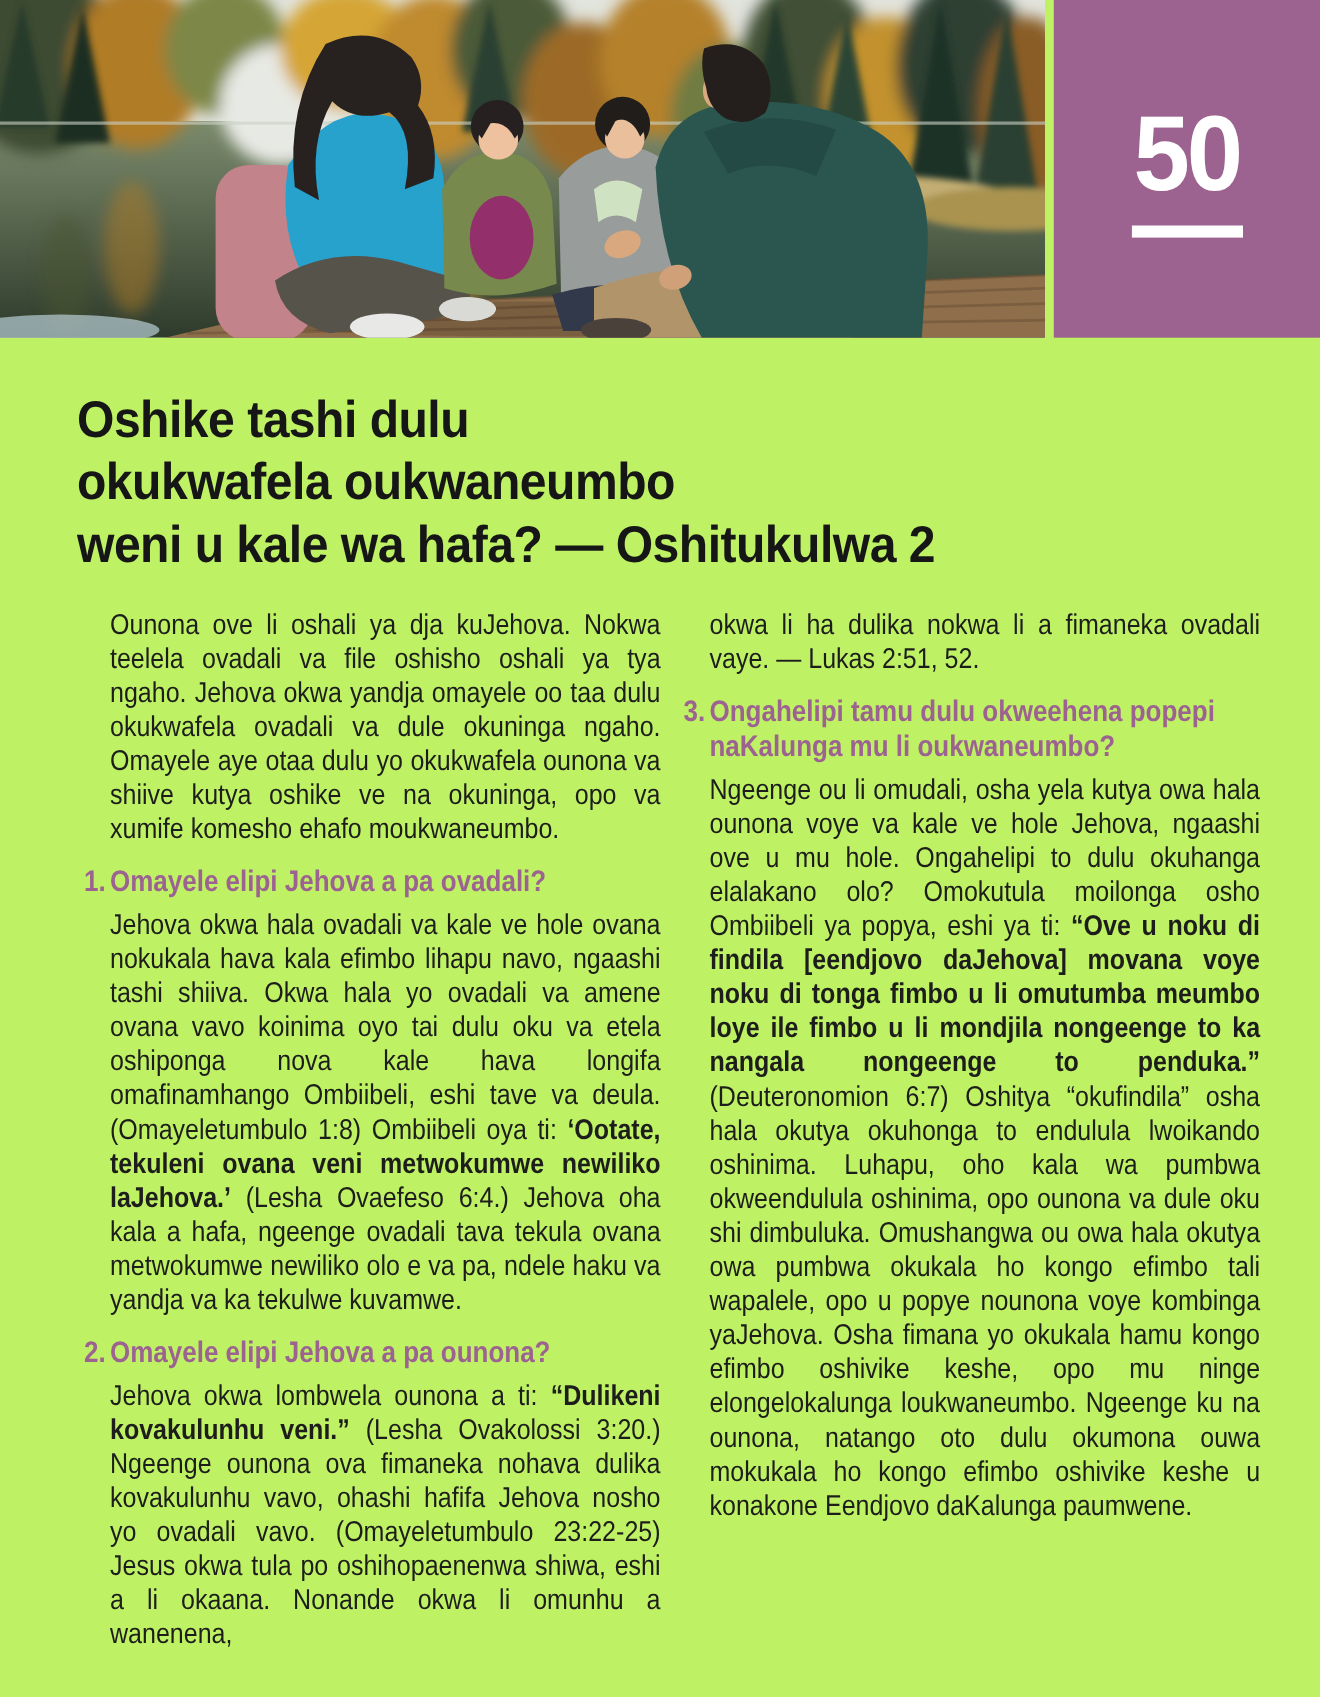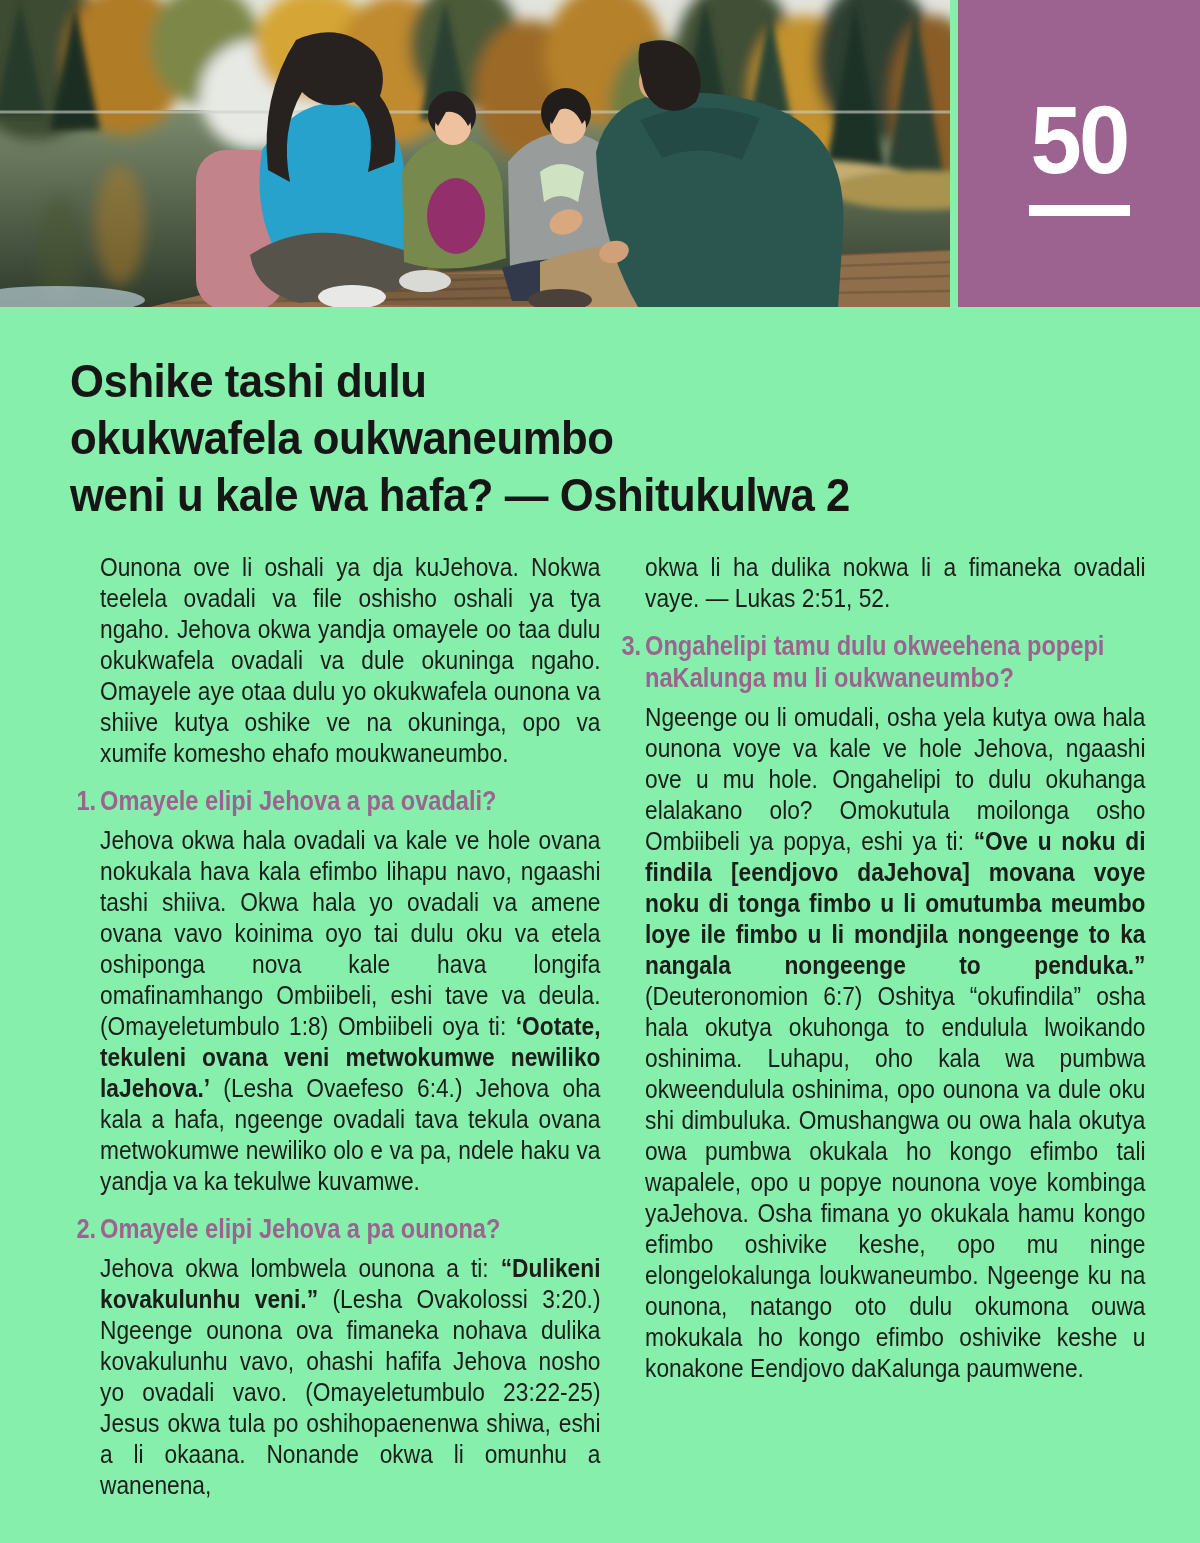--- a/index.html
+++ b/index.html
@@ -1,21 +1,21 @@
 <!DOCTYPE html>
 <html style="--accent: #9c6391; --body: #1d1d1b;"><head>
 <meta charset="utf-8">
 <style>
   :root{
     --accent:#9c6391;
     --body:#1d1d1b;
   }
   html,body{margin:0;padding:0;background:#ffffff;}
   .page{
-    position:relative;width:1200px;height:1543px;background:#86efac;
+    position:relative;width:1200px;height:1543px;background:#bef264;
     font-family:"Liberation Sans",sans-serif;color:var(--body);overflow:hidden;
   }
   
   .hero{position:absolute;left:0;top:0;width:1200px;height:307px;}
   .hero-photo{position:absolute;left:0;top:0;width:950px;height:307px;overflow:hidden;}
   .lesson-badge{
     position:absolute;left:958px;top:0;width:242px;height:307px;
     background:var(--accent);display:flex;flex-direction:column;
     align-items:center;justify-content:center;
   }

